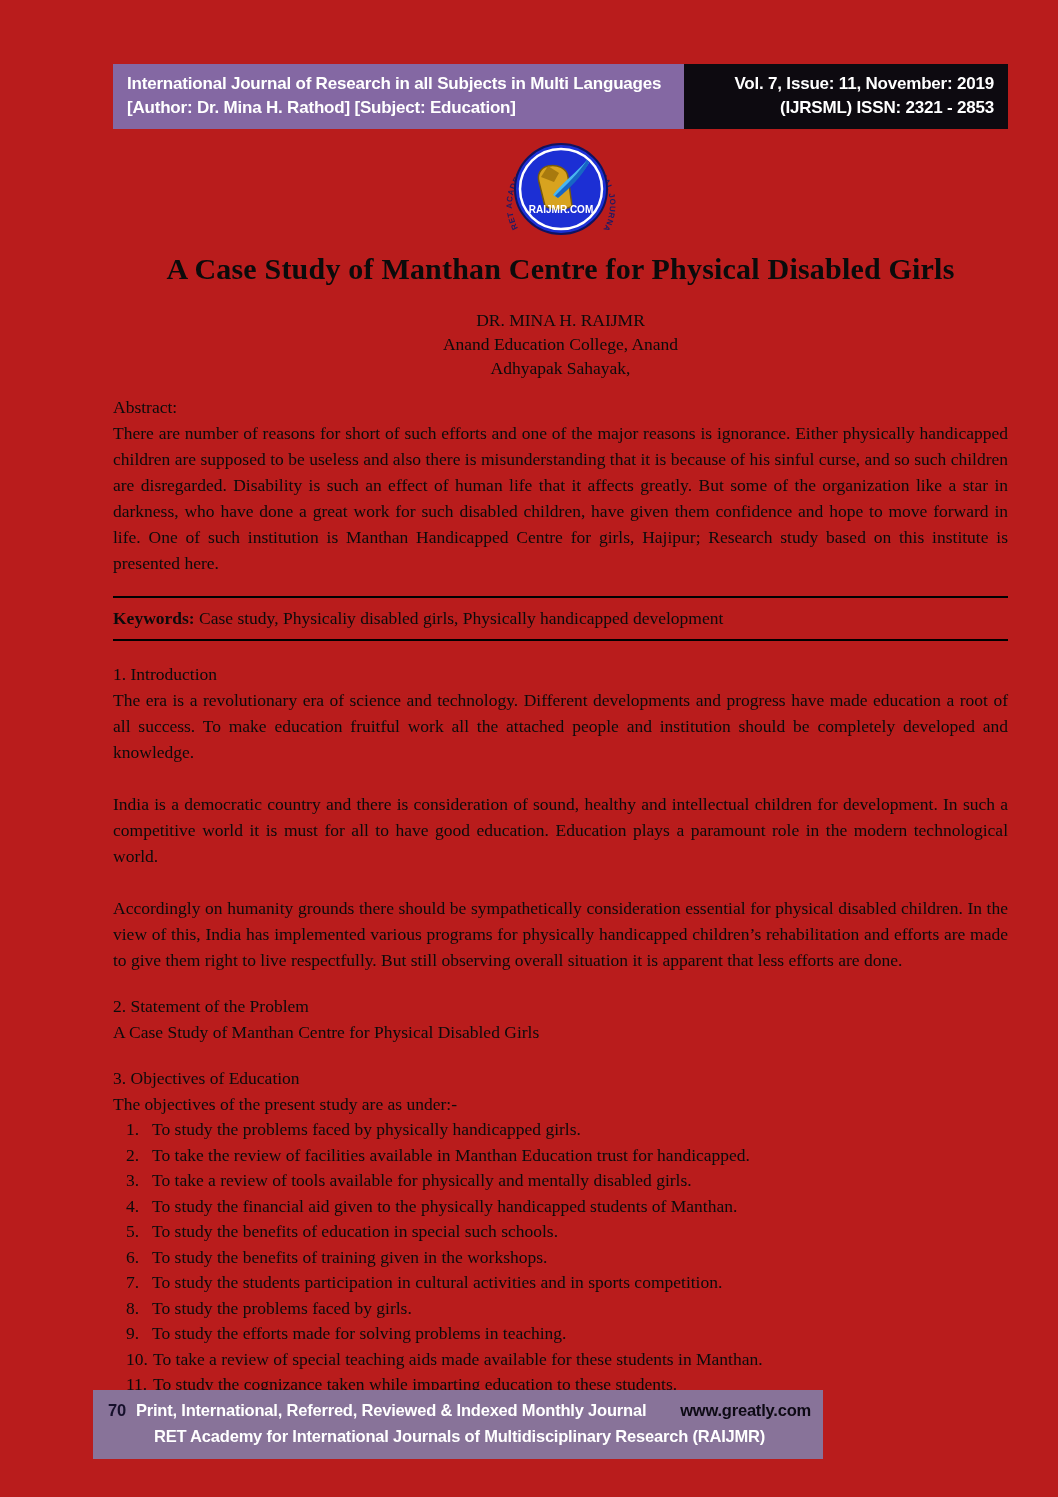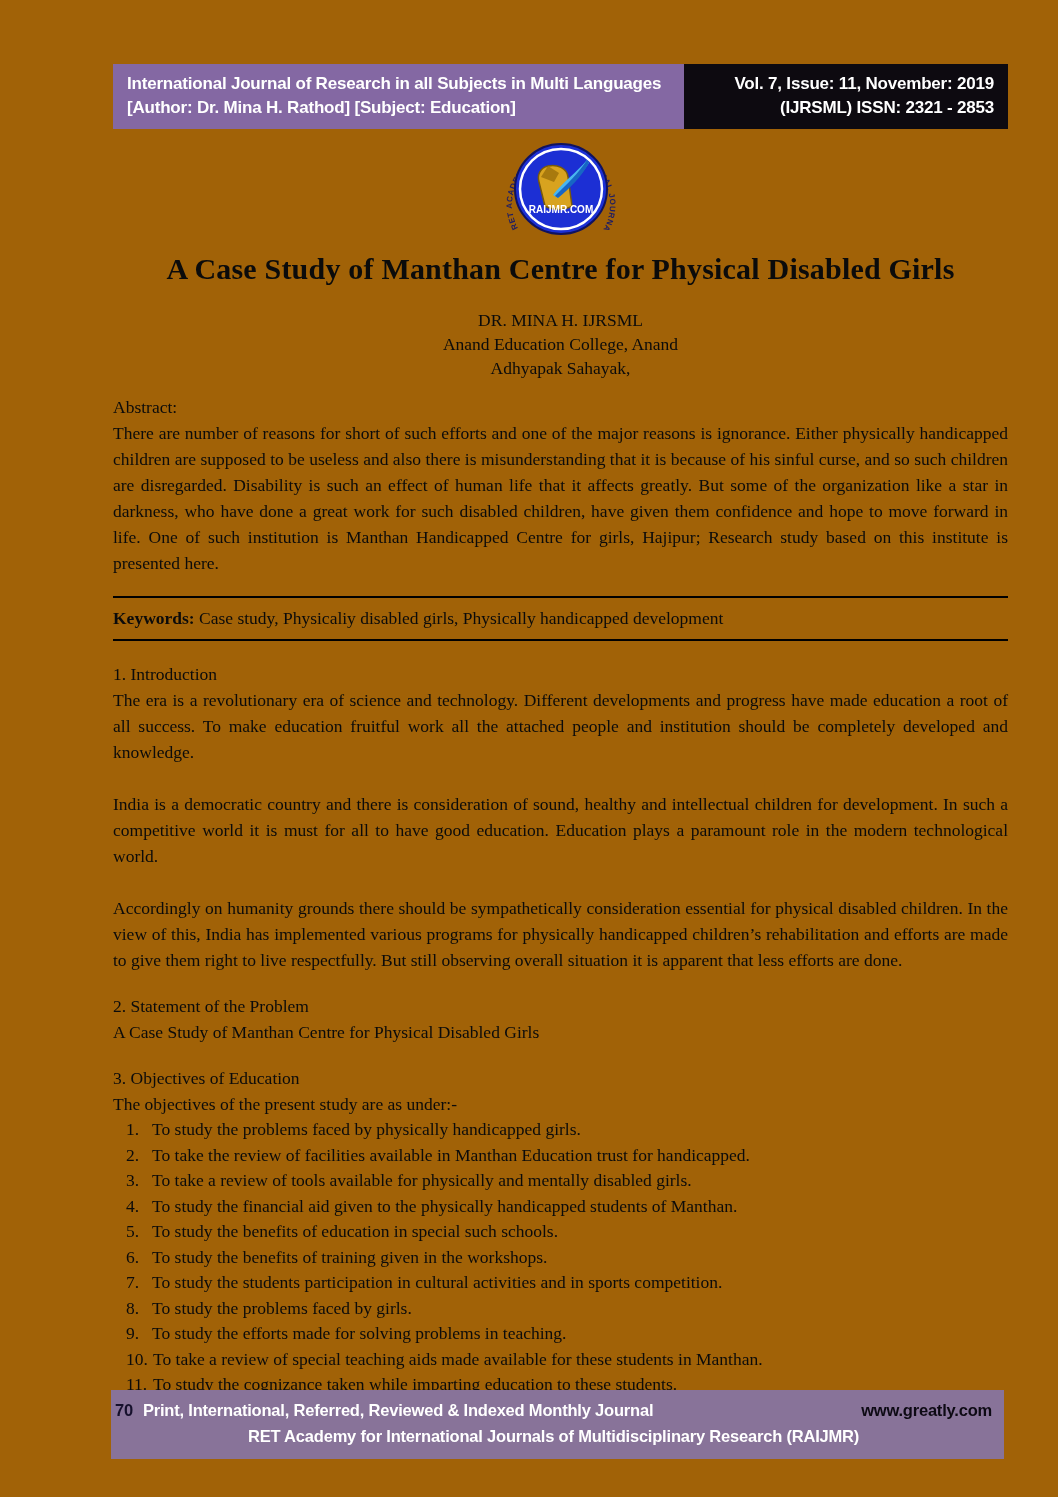--- a/index.html
+++ b/index.html
@@ -2,21 +2,21 @@
 <html><head>
 <meta charset="utf-8">
 <style>
   * { margin: 0; padding: 0; box-sizing: border-box; }
   html, body { background: #ffffff; }
   body { font-family: "Liberation Serif", serif; color: #0b0b0b; }
   .page {
     position: relative;
     width: 1058px;
     height: 1497px;
-    background: #a16207;
+    background: #b91c1c;
     overflow: hidden;
   }
   .content { position: absolute; left: 113px; width: 895px; top: 0; }
 
   
   .band { display: flex; margin-top: 64px; font-family: "Liberation Sans", sans-serif; }
   .band-left {
     background: #8468A3; color: #ffffff; width: 571px;
     padding: 9px 0 10px 14px; letter-spacing: -0.2px;
   }
@@ -53,24 +53,24 @@
   .sec p { margin-bottom: 26px; }
   .sec p:last-child { margin-bottom: 0; }
 
   .obj-list { margin-top: 0; }
   .obj-item { display: flex; padding-left: 13px; font-size: 17.5px; line-height: 25.5px; }
   .obj-item .marker { display: inline-block; min-width: 26px; }
   .obj-item.tight .marker { min-width: 27px; }
 
   
   .footer {
-    position: absolute; left: 111px; width: 893px; top: 1390px;
+    position: absolute; left: 93px; width: 730px; top: 1390px;
     background: #887399; color: #ffffff;
     font-family: "Liberation Sans", sans-serif; font-weight: bold;
-    padding: 9px 12px 12px 4px; letter-spacing: -0.2px;
+    padding: 9px 12px 12px 15px; letter-spacing: -0.2px;
   }
   .footer-line1 { display: flex; align-items: baseline; font-size: 16.5px; line-height: 22px; }
   .footer-pn { color: #16102c; margin-right: 10px; }
   .footer-journal { color: #ffffff; }
   .footer-site { margin-left: auto; color: #0d0a14; }
   .footer-line2 { text-align: center; font-size: 16.5px; line-height: 22px; margin-top: 4px; color: #ffffff; }
 </style>
 </head>
 <body>
 
@@ -102,21 +102,21 @@
         <path d="M94,34 l11,7 -5,9 -13,-5 z" fill="#a87a0e"></path>
         <path d="M133,28 C123,40 108,51 99,63 l5,3 C115,56 127,43 135,31 z" fill="#49b6ef"></path>
         <path d="M133,28 C125,41 112,53 101,64 l3,2 C116,56 128,44 135,31 z" fill="#1766c4"></path>
         <text x="107" y="81" text-anchor="middle" font-family="Liberation Sans, sans-serif" font-size="10" font-weight="bold" fill="#ffffff">RAIJMR.COM</text>
       </svg>
     </div>
 
     <div class="title">A Case Study of Manthan Centre for Physical Disabled Girls</div>
 
     <div class="authors">
-      <div>DR. MINA H. IJRSML</div>
+      <div>DR. MINA H. RAIJMR</div>
       <div>Anand Education College, Anand</div>
       <div>Adhyapak Sahayak,</div>
     </div>
 
     <div class="abstract-head">Abstract:</div>
     <p class="just body-text">There are number of reasons for short of such efforts and one of the major reasons is ignorance. Either physically handicapped children are supposed to be useless and also there is misunderstanding that it is because of his sinful curse, and so such children are disregarded. Disability is such an effect of human life that it affects greatly. But some of the organization like a star in darkness, who have done a great work for such disabled children, have given them confidence and hope to move forward in life.  One of such institution is Manthan Handicapped Centre for girls, Hajipur; Research study based on this institute is presented here.</p>
 
     <hr class="rule kw-rule-top">
     <div class="kw-line"><b>Keywords:</b><span> Case study, Physicaliy disabled girls, Physically handicapped development</span></div>
     <hr class="rule">

